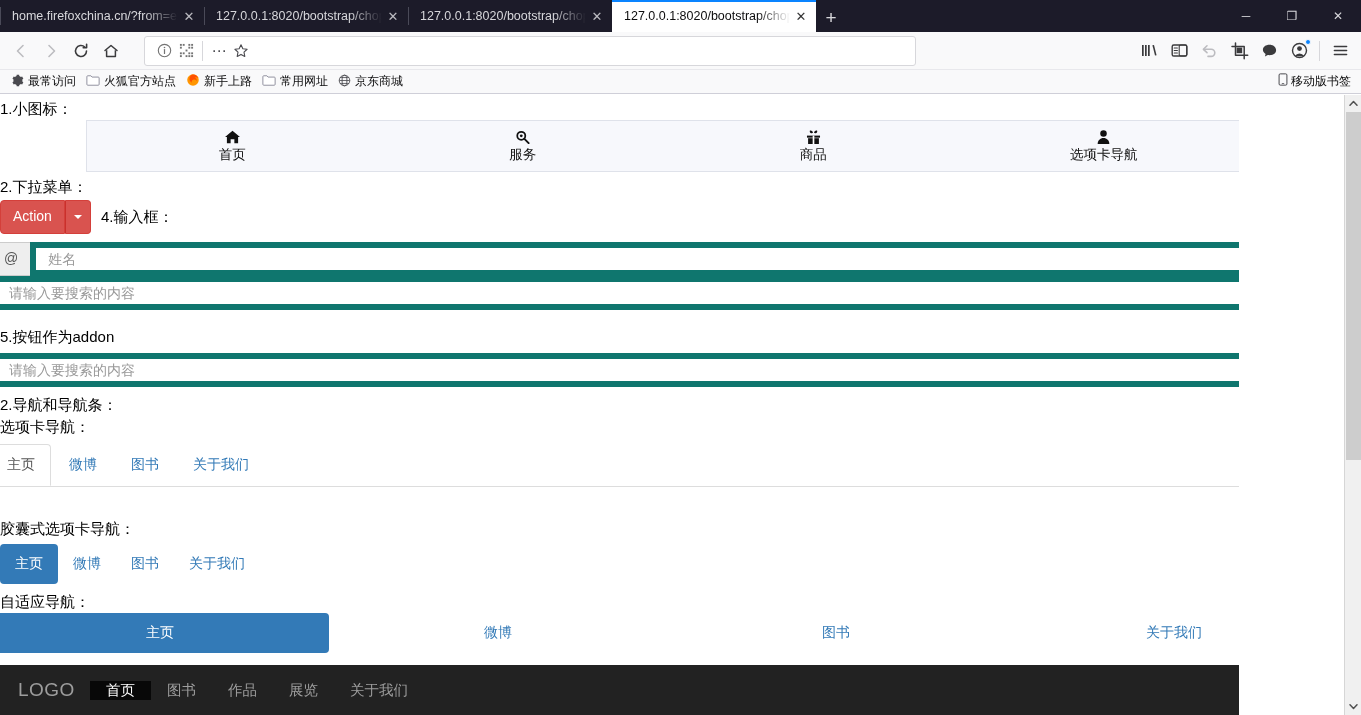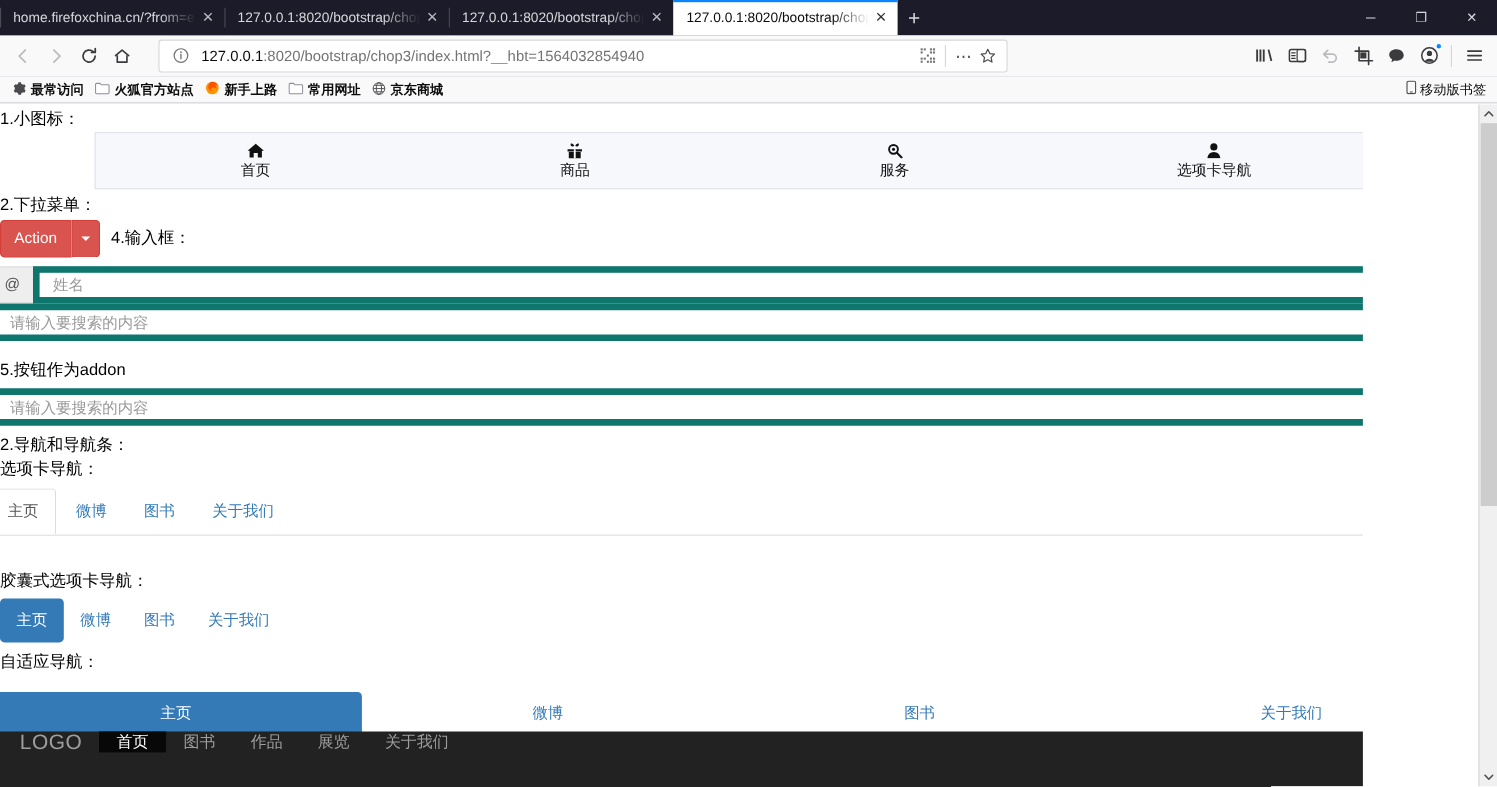--- a/index.html
+++ b/index.html
@@ -78,21 +78,21 @@
     justify-content: center; color: #737373; flex: 0 0 auto; }
   .toolbar-right { display: flex; align-items: center; margin-left: auto; }
   .vsep { width: 1px; height: 20px; background: #d7d7db; margin: 0 5px; }
 
   .bookmarks {
     height: 24px; background: #f9f9fa; display: flex; align-items: center;
     padding: 0 6px; border-bottom: 1px solid #cfcfd8; font-size: 12px;
     color: #0c0c0d;
   }
   .bm { display: flex; align-items: center; gap: 4px; padding: 2px 5px;
-        white-space: nowrap; font-weight: bold; }
+        white-space: nowrap; }
   .bm-right { margin-left: auto; display: flex; align-items: flex-start;
         gap: 3px; padding-right: 4px; }
 
   
   .viewport {
     position: absolute; left: 0; top: 95px; width: 1239px; height: 620px;
     background: #fff; overflow: hidden;
   }
   .page {
     position: absolute; left: -9px; top: 0; width: 1352px;
@@ -181,21 +181,21 @@
   .nav-justified li { flex: 1 1 0; }
   .nav-justified li a {
     display: block; text-align: center; padding: 10px 15px; font-size: 14px;
     color: #337ab7; text-decoration: none; border-radius: 4px; line-height: 1.42;
   }
   .nav-justified li.active a { color: #fff; background: #337ab7; }
 
   
   .bottom-nav {
     position: absolute; left: 0; bottom: 0; width: 1344px; height: 50px;
-    background: #222; display: flex; align-items: flex-start;
+    background: #222; display: flex; align-items: center;
   }
   .bn-brand {
     display: flex; align-items: center; padding: 0 15px 0 18px;
     color: #9d9d9d; font-size: 19px; letter-spacing: .5px;
   }
   .bn-item {
     display: flex; align-items: center; padding: 0 16px; color: #9d9d9d;
     font-size: 14.5px; text-decoration: none;
   }
   .bn-item.active { color: #fff; background: #080808; }
@@ -265,21 +265,20 @@
     </div>
 
     <div class="urlbar">
       <span class="url-ico">
         <svg width="15" height="15" viewBox="0 0 16 16">
             <circle cx="8" cy="8" r="6.6" fill="none" stroke="currentColor" stroke-width="1.2"></circle>
             <path d="M8 7v4.2" stroke="currentColor" stroke-width="1.3" stroke-linecap="round"></path>
             <circle cx="8" cy="4.8" r=".85" fill="currentColor"></circle>
           </svg>
       </span>
-      <span class="u-text"><span>127.0.0.1</span><span class="dim">:8020/bootstrap/chop3/index.html?__hbt=1564032854940</span></span>
       <span class="url-ico">
         <svg width="15" height="15" viewBox="0 0 16 16" fill="currentColor">
             <rect x="1" y="1" width="2" height="2"></rect>
             <rect x="4" y="1" width="2" height="2"></rect>
             <rect x="1" y="4" width="2" height="2"></rect>
             <rect x="10" y="1" width="2" height="2"></rect>
             <rect x="13" y="1" width="2" height="2"></rect>
             <rect x="10" y="4" width="2" height="2"></rect>
             <rect x="13" y="4" width="2" height="2"></rect>
             <rect x="1" y="10" width="2" height="2"></rect>
@@ -416,42 +415,42 @@
         <div class="iconcell">
           <span class="gi">
             <svg width="15" height="14" viewBox="0 0 16 15" fill="#111">
                 <path d="M8 .8 0 7.6h2v6.6h4V9.8h4v4.4h4V7.6h2z"></path>
               </svg>
           </span>
           <span class="cap">首页</span>
         </div>
         <div class="iconcell">
           <span class="gi">
+            <svg width="15" height="14" viewBox="0 0 16 16">
+                <circle cx="6.6" cy="6.6" r="4.6" fill="none" stroke="#111" stroke-width="2"></circle>
+                <path d="M10.2 10.2 15 15" stroke="#111" stroke-width="2.2" stroke-linecap="round"></path>
+                <circle cx="6.6" cy="6.6" r="1.6" fill="#111"></circle>
+              </svg>
+          </span>
+          <span class="cap">服务</span>
+        </div>
+        <div class="iconcell">
+          <span class="gi">
             <svg width="15" height="14" viewBox="0 0 16 15" fill="#111">
                 <path d="M1 6h14v2.2H1z"></path>
                 <path d="M2.2 8.8h11.6V15H2.2z"></path>
                 <path d="M7.1 6h1.8v9H7.1z" fill="#fff"></path>
                 <path d="M4.2.6c1.3-.6 2.7.5 3.3 2.1-.4.6-1 .9-1.8.8C4.4 3.3 3.5 2 4.2.6z"></path>
                 <path d="M11.8.6c-1.3-.6-2.7.5-3.3 2.1.4.6 1 .9 1.8.8 1.3-.2 2.2-1.5 1.5-2.9z"></path>
               </svg>
           </span>
           <span class="cap">商品</span>
         </div>
         <div class="iconcell">
           <span class="gi">
-            <svg width="15" height="14" viewBox="0 0 16 16">
-                <circle cx="6.6" cy="6.6" r="4.6" fill="none" stroke="#111" stroke-width="2"></circle>
-                <path d="M10.2 10.2 15 15" stroke="#111" stroke-width="2.2" stroke-linecap="round"></path>
-                <circle cx="6.6" cy="6.6" r="1.6" fill="#111"></circle>
-              </svg>
-          </span>
-          <span class="cap">服务</span>
-        </div>
-        <div class="iconcell">
-          <span class="gi">
             <svg width="13" height="14" viewBox="0 0 14 15" fill="#111">
                 <circle cx="7" cy="3.8" r="3.5"></circle>
                 <path d="M.7 15c0-3.6 2.8-6.3 6.3-6.3s6.3 2.7 6.3 6.3z"></path>
               </svg>
           </span>
           <span class="cap">选项卡导航</span>
         </div>
       </div>
 
       <p class="lbl" style="margin:4px 0 2px 9px">2.下拉菜单：</p>
@@ -509,21 +508,21 @@
             <a>微博</a>
           </li>
         <li>
             <a>图书</a>
           </li>
         <li>
             <a>关于我们</a>
           </li>
       </ul>
 
-      <p class="lbl" style="margin:7px 0 16px 9px">自适应导航：</p>
+      <p class="lbl" style="margin:7px 0 0 9px">自适应导航：</p>
       <ul class="nav-justified">
         <li class="active">
             <a>主页</a>
           </li>
         <li>
             <a>微博</a>
           </li>
         <li>
             <a>图书</a>
           </li>

